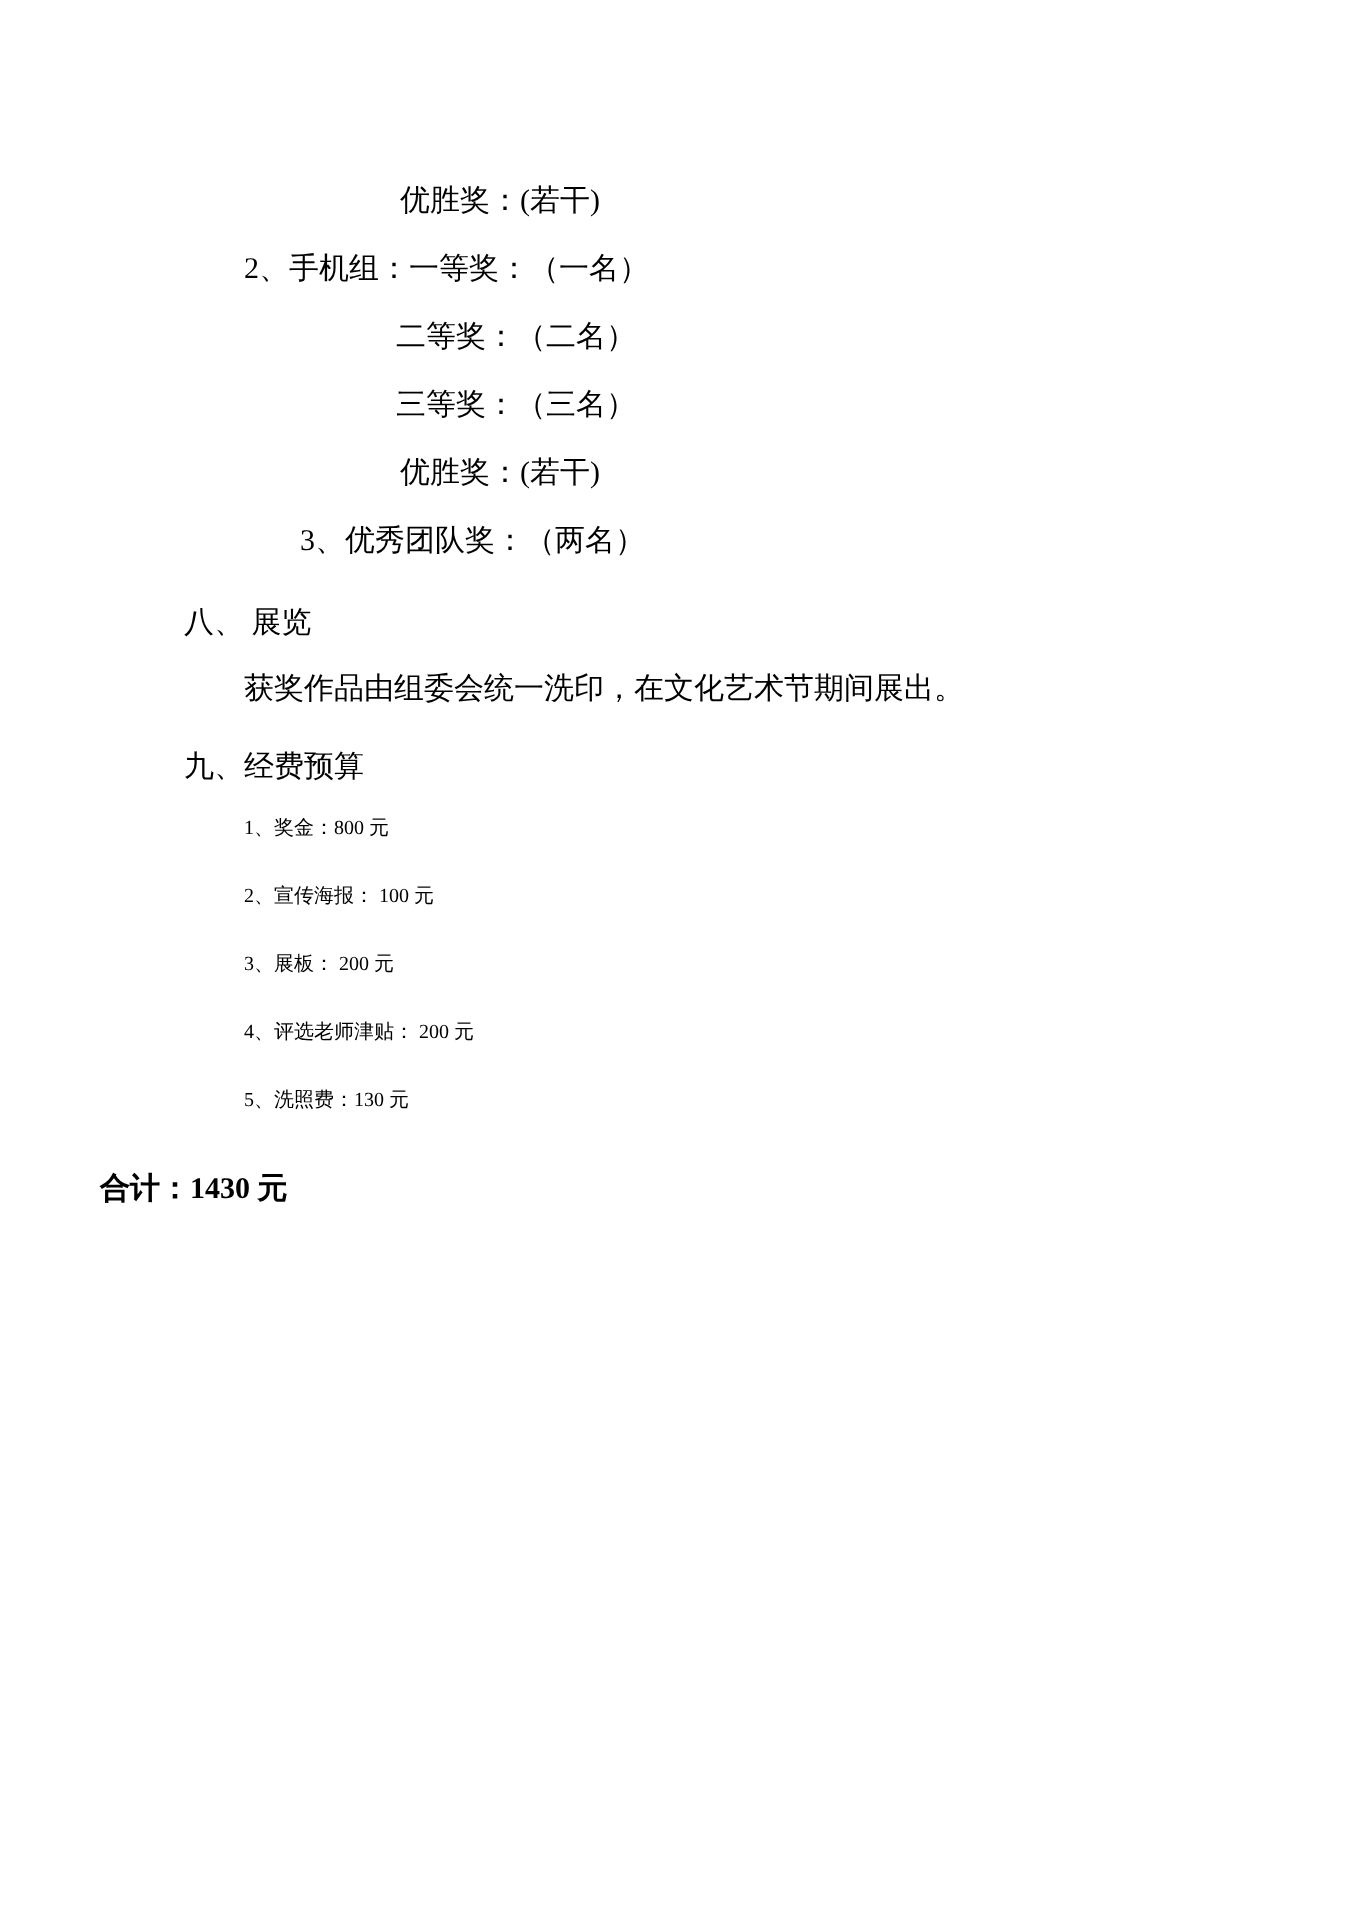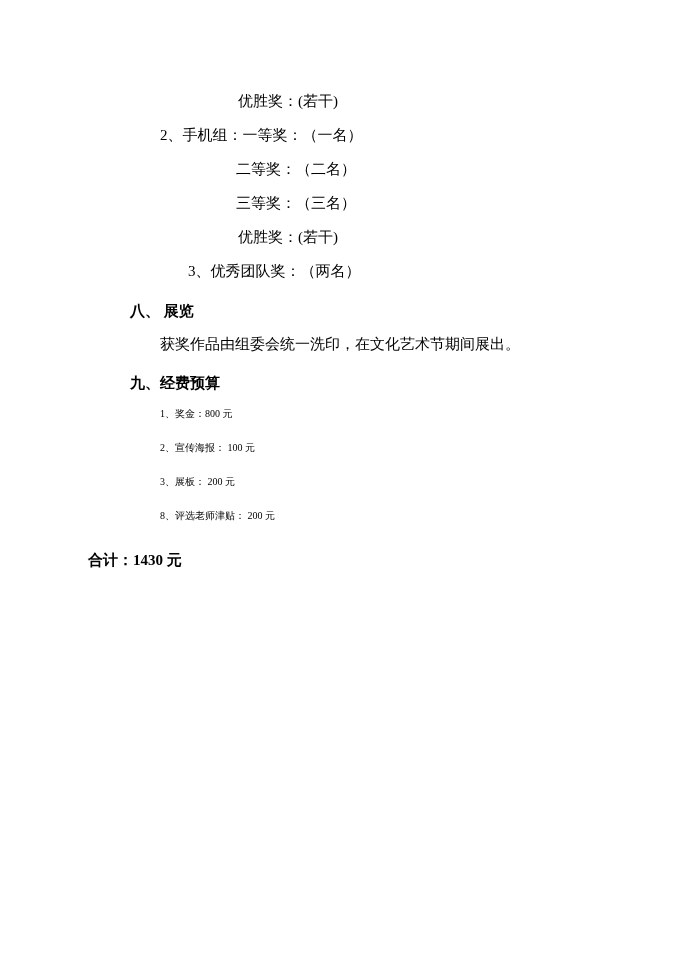--- a/index.html
+++ b/index.html
@@ -12,39 +12,39 @@
     height: 960px;
     font-family: "Liberation Serif", "DejaVu Serif", serif;
     color: #000000;
     position: relative;
     overflow: hidden;
   }
   .page {
     width: 679px;
     height: 960px;
     box-sizing: border-box;
-    padding: 70px 62px 40px 88px;
+    padding: 70px 62px 40px 50px;
     position: relative;
   }
   .line {
     font-size: 15px;
     line-height: 1.2;
     white-space: pre;
   }
   
   .award-line {
     margin-bottom: 16px;
   }
   .indent-awards-1 { padding-left: 150px; }
   .indent-awards-2 { padding-left: 72px; }
   .indent-awards-3 { padding-left: 148px; font-family: Liberation Serif, serif; }
   .indent-awards-4 { padding-left: 100px; }
 
   .section-heading {
-    font-weight: bold;
+    font-weight: normal;
     font-size: 15px;
     margin-top: 22px;
     margin-bottom: 14px;
     padding-left: 42px;
     white-space: pre;
   }
   .section-heading.tight {
     margin-top: 20px;
   }
   .body-text {
@@ -84,17 +84,18 @@
   <div class="line award-line indent-awards-4">3、优秀团队奖：（两名）</div>
 
   <div class="section-heading">八、 展览</div>
   <div class="body-text">获奖作品由组委会统一洗印，在文化艺术节期间展出。</div>
 
   <div class="section-heading tight">九、经费预算</div>
 
   <div class="budget-item">1、奖金：800 元</div>
   <div class="budget-item">2、宣传海报： 100 元</div>
   <div class="budget-item">3、展板： 200 元</div>
-  <div class="budget-item">8、评选老师津贴： 200 元</div>
+  <div class="budget-item">4、评选老师津贴： 200 元</div>
+  <div class="budget-item">5、洗照费：130 元</div>
 
   <div class="total-line">合计：1430 元</div>
 
 </div>
 
 </body></html>

